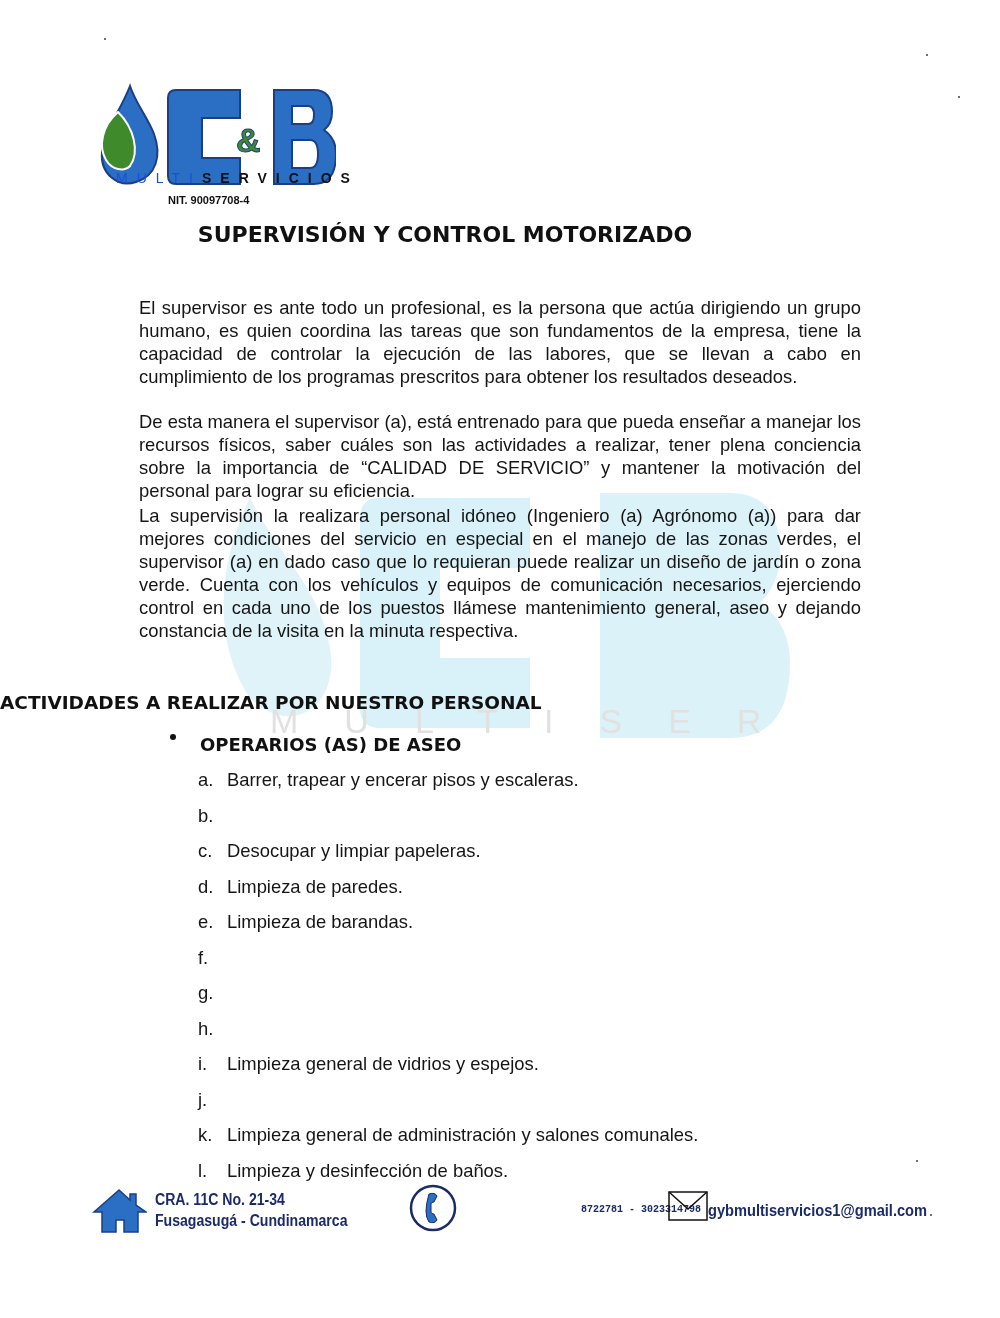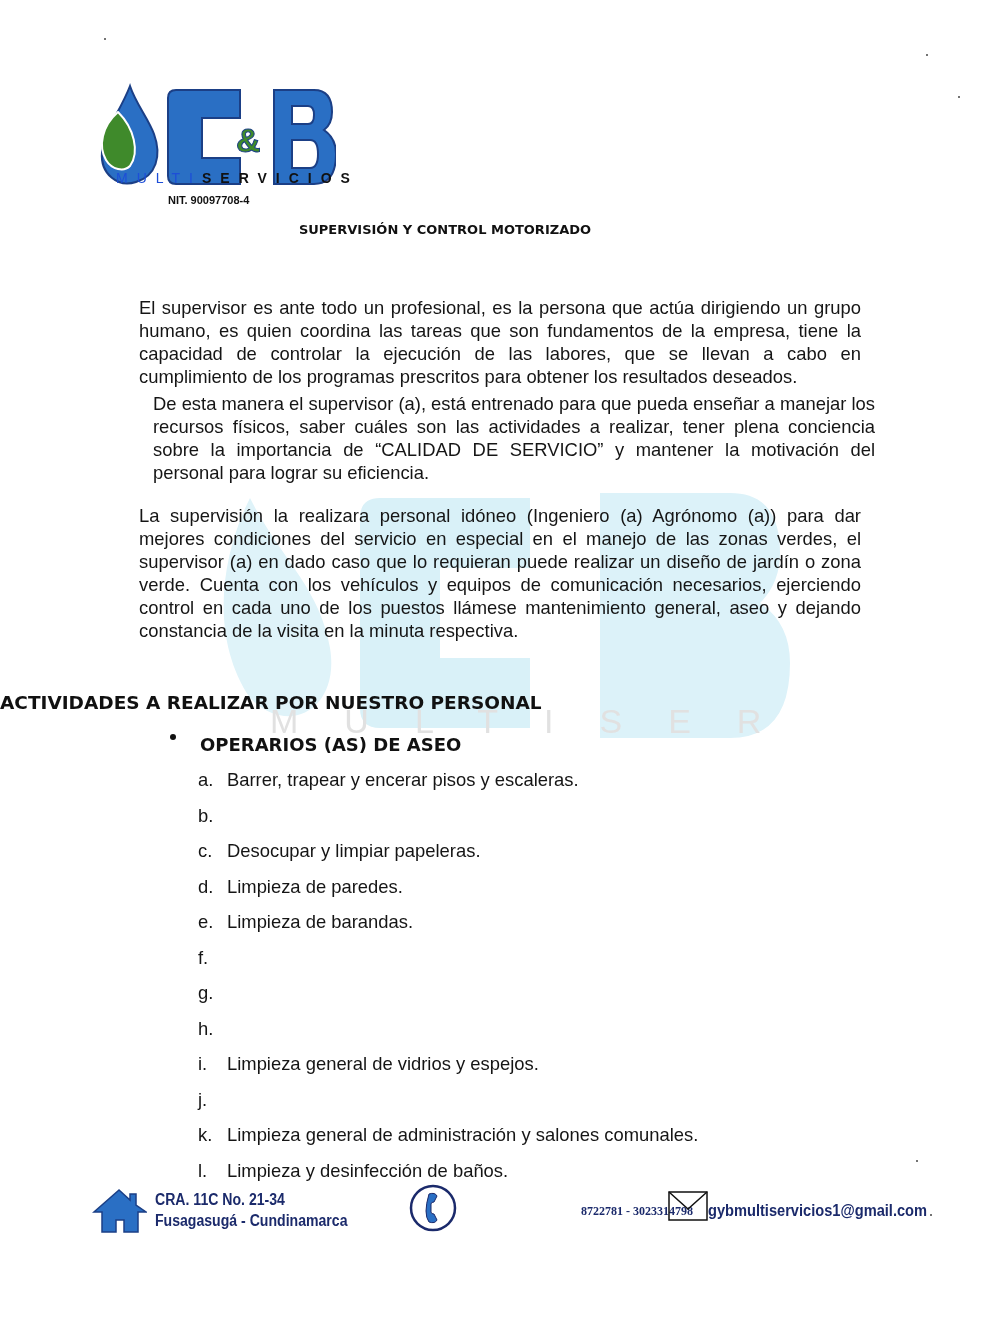--- a/index.html
+++ b/index.html
@@ -10,46 +10,46 @@
   .logo { position: absolute; left: 96px; top: 82px; width: 240px; height: 130px; }
   .logo-multi {
     position: absolute; left: 116px; top: 170px; font-size: 14px;
     letter-spacing: 9px; font-family: "Liberation Sans", sans-serif;
   }
   .logo-multi .light { color: #1d4ed8; font-weight: normal; }
   .logo-multi .bold { color: #111; font-weight: bold; }
   .nit { position: absolute; left: 168px; top: 194px; font-size: 11px; font-weight: bold; color: #111; }
   .title {
     position: absolute; left: 0; width: 890px; top: 222px; text-align: center;
-    font-family: "DejaVu Sans", sans-serif; font-weight: bold; font-size: 13px; color: #111;
+    font-family: "DejaVu Sans", sans-serif; font-weight: bold; font-size: 22px; color: #111;
   }
   .watermark { position: absolute; left: 210px; top: 478px; width: 580px; height: 270px; opacity: 1; }
   .para {
     position: absolute; left: 139px; width: 722px; font-size: 18.4px; line-height: 23px;
     text-align: justify; color: #151515; margin: 0;
   }
   .p1 { top: 296px; }
-  .p2 { top: 392px; margin-left: 14px; }
+  .p2 { top: 410px; }
   .p3 { top: 504px; }
   .section-title {
     position: absolute; left: 0; width: 1000px; top: 692px; text-align: left;
     font-family: "DejaVu Sans", sans-serif; font-weight: bold; font-size: 18.5px;
   }
   .bullet-head {
     position: absolute; left: 168px; top: 734px; font-family: "DejaVu Sans", sans-serif;
     font-weight: bold; font-size: 18px; display: flex; align-items: flex-start;
   }
   .bullet-dot { width: 6px; height: 6px; border-radius: 50%; background: #111; margin-right: 24px; margin-left: 2px; }
   .task-list { position: absolute; left: 198px; top: 769px; margin: 0; padding: 0; list-style: none; }
   .task-list li { height: 35.5px; font-size: 18.4px; display: flex; color: #151515; }
   .task-list .letter { width: 29px; }
   .footer-house { position: absolute; left: 92px; top: 1188px; width: 55px; height: 46px; }
   .addr { position: absolute; left: 155px; top: 1189px; font-size: 16px; font-weight: bold; color: #1b2a6b; line-height: 21px; transform: scaleX(0.88); transform-origin: left; }
   .phone-icon { position: absolute; left: 409px; top: 1184px; width: 48px; height: 48px; }
-  .phones { position: absolute; left: 581px; top: 1204px; font-family: Liberation Serif, serif; font-weight: bold; font-size: 12px; color: #1b2a6b; }
+  .phones { position: absolute; left: 581px; top: 1204px; font-family: Liberation Mono, monospace; font-weight: bold; font-size: 10px; color: #1b2a6b; }
   .mail-icon { position: absolute; left: 668px; top: 1191px; width: 40px; height: 30px; }
   .email { position: absolute; left: 708px; top: 1201px; font-size: 17px; font-weight: bold; color: #1b2a6b; transform: scaleX(0.86); transform-origin: left; }
   .speck { position: absolute; width: 2px; height: 2px; background: #444; border-radius: 50%; }
 </style>
 </head>
 <body>
 
 <div class="speck" style="left:104px;top:38px;"></div>
 <div class="speck" style="left:926px;top:54px;"></div>
 <div class="speck" style="left:958px;top:96px;"></div>

